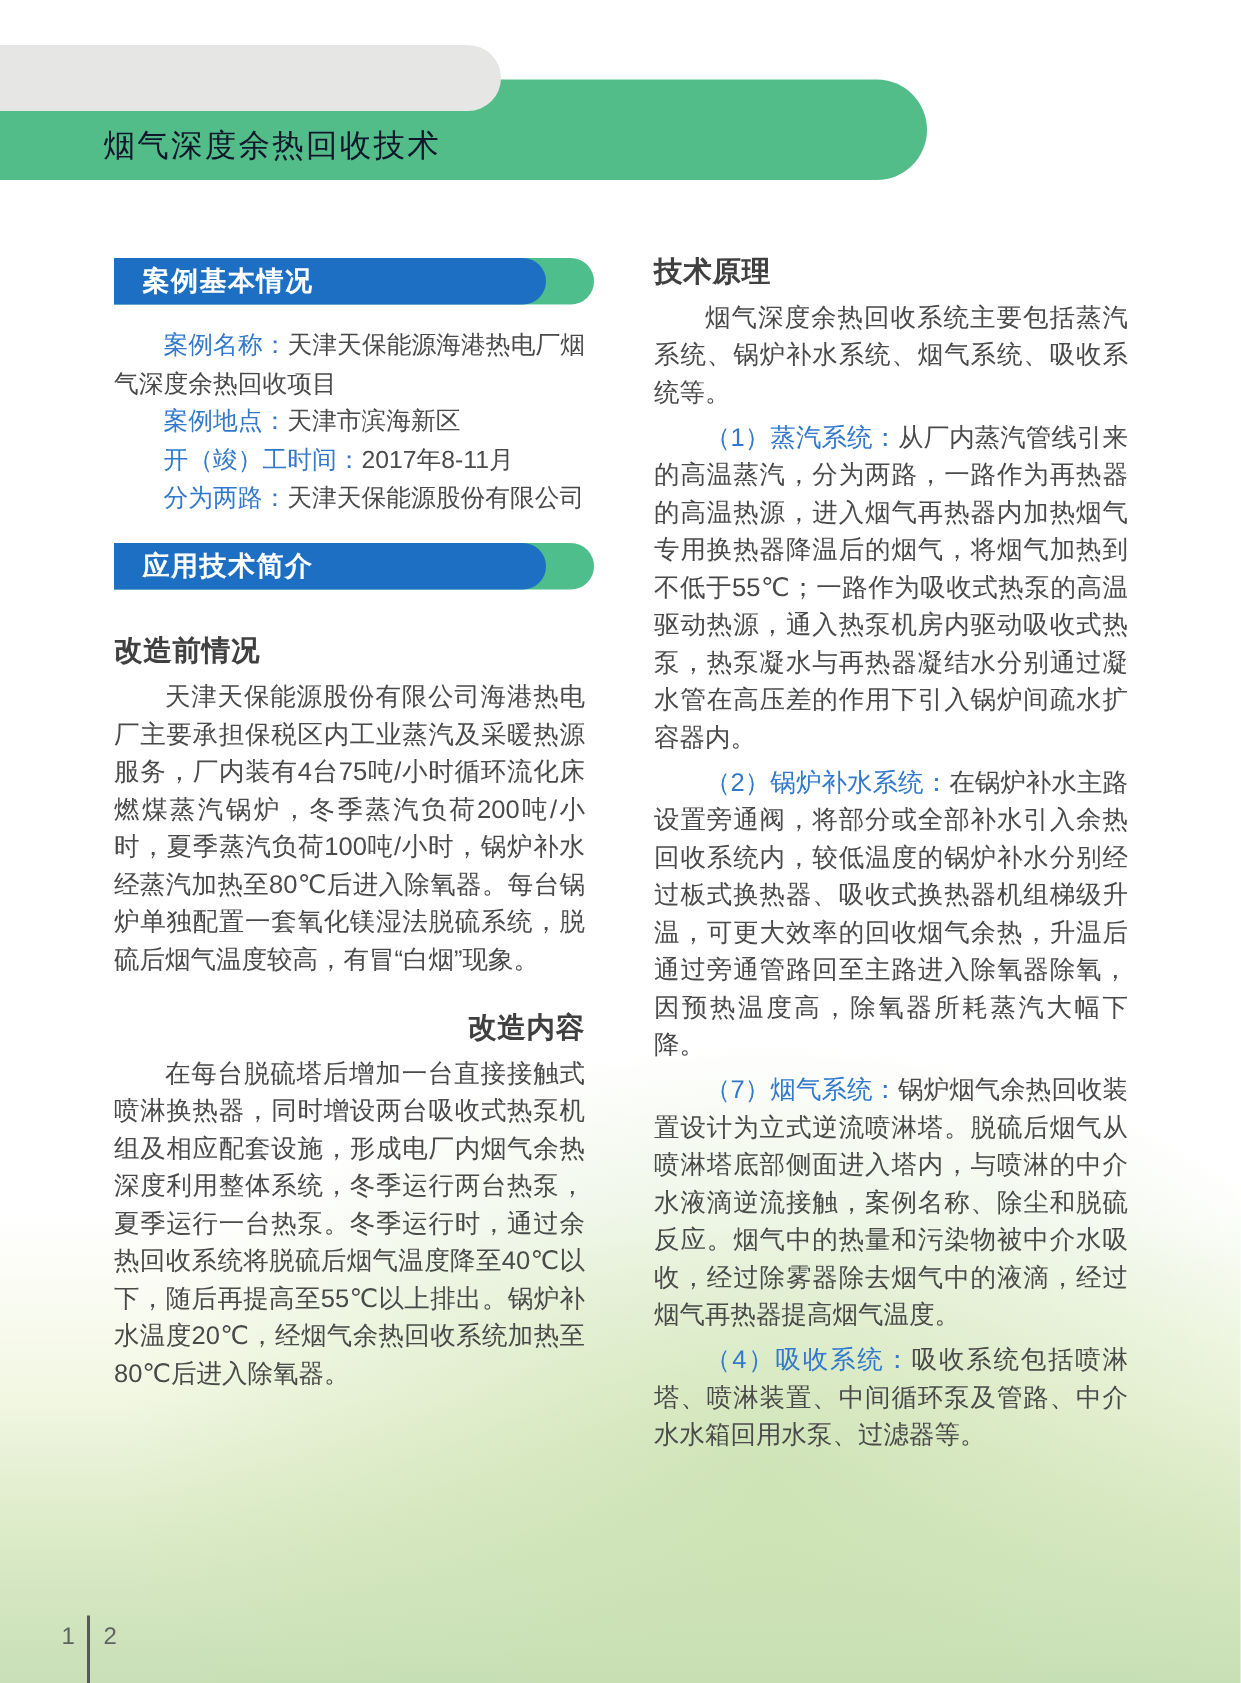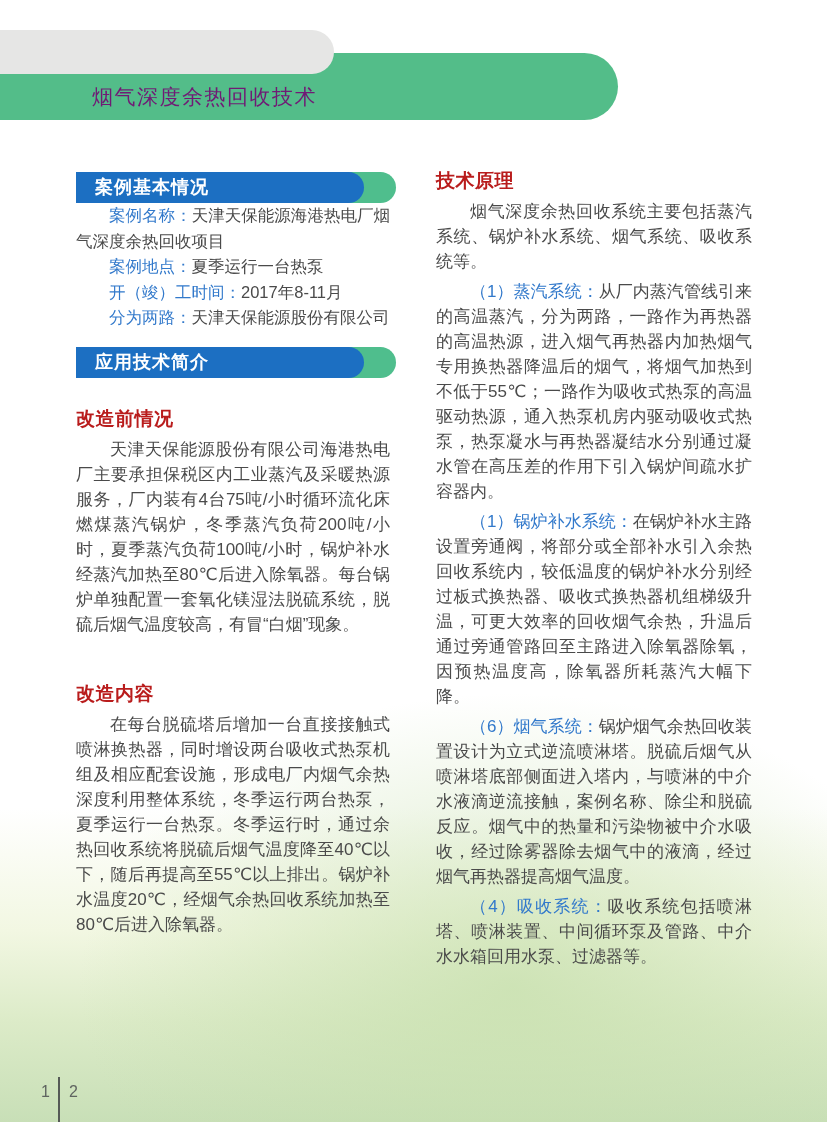--- a/index.html
+++ b/index.html
@@ -6,38 +6,38 @@
   body{
     width:827px;height:1122px;position:relative;overflow:hidden;
     font-family:"Liberation Sans","DejaVu Sans",sans-serif;
     background:
       radial-gradient(ellipse 620px 420px at 62% 88%, rgba(198,223,172,0.75), rgba(198,223,172,0) 70%),
       linear-gradient(180deg,#ffffff 0%,#ffffff 72%,#f2f7e2 83%,#dcebc8 91%,#c8dfb7 100%);
   }
   
   .hdr-gray{position:absolute;left:-30px;top:30px;width:364px;height:44px;background:#e6e6e5;border-radius:0 22px 22px 0;z-index:3;}
   .hdr-green{position:absolute;left:-30px;top:53px;width:648px;height:67px;background:#53bd89;border-radius:0 34px 34px 0;z-index:2;}
-  .hdr-title{position:absolute;left:122px;top:30px;color:#701a75;font-size:21px;letter-spacing:1.5px;white-space:nowrap;}
+  .hdr-title{position:absolute;left:99px;top:30px;color:#0f172a;font-size:21px;letter-spacing:1.5px;white-space:nowrap;}
   
   .col-left{position:absolute;left:76px;top:172px;width:314px;}
   .col-right{position:absolute;left:436px;top:166px;width:316px;}
   
   .banner{position:relative;height:31px;}
   .banner .tab{position:absolute;left:0;top:0;height:31px;width:320px;background:#4fbe8d;border-radius:0 16px 16px 0;}
   .banner .bar{position:absolute;left:0;top:0;height:31px;width:288px;background:#1c6fc2;border-radius:0 16px 16px 0;
     color:#ffffff;font-weight:bold;font-size:18px;line-height:31px;padding-left:19px;box-sizing:border-box;letter-spacing:1px;}
   
-  .info{}
+  .info{margin-top:15px;}
   .info p{margin:0;font-size:16.5px;line-height:25.5px;text-indent:2em;text-align:justify;color:#4a4a4a;}
   .lbl{color:#3279cb;}
-  .sec-heading{margin:0;color:#b91c1c;font-size:19px;font-weight:bold;letter-spacing:0.5px;}
+  .sec-heading{margin:0;color:#404040;font-size:19px;font-weight:bold;letter-spacing:0.5px;}
   .body-p{margin:5px 0 0 0;font-size:17px;line-height:25px;text-indent:2em;text-align:justify;color:#4a4a4a;}
   .mt16{margin-top:16px;}
   .mt17{margin-top:28px;}
-  .mt34{margin-top:44px;}
+  .mt34{margin-top:20px;text-align:right;}
   .rc-head{padding-top:2px;}
   
   .pg-num{position:absolute;top:1083px;font-size:16px;color:#5f6460;}
   .pg-1{left:41px;}
   .pg-2{left:69px;}
   .pg-line{position:absolute;left:58px;top:1077px;width:1.5px;height:45px;background:#555a56;}
 </style>
 </head>
 <body>
 
@@ -48,21 +48,21 @@
 
 <div class="col-left">
 
   <div class="banner">
     <div class="tab"></div>
     <div class="bar">案例基本情况</div>
   </div>
 
   <div class="info">
     <p><span class="lbl">案例名称：</span><span>天津天保能源海港热电厂烟气深度余热回收项目</span></p>
-    <p><span class="lbl">案例地点：</span><span>夏季运行一台热泵</span></p>
+    <p><span class="lbl">案例地点：</span><span>天津市滨海新区</span></p>
     <p><span class="lbl">开（竣）工时间：</span><span>2017年8-11月</span></p>
     <p><span class="lbl">分为两路：</span><span>天津天保能源股份有限公司</span></p>
   </div>
 
   <div class="banner mt16">
     <div class="tab"></div>
     <div class="bar">应用技术简介</div>
   </div>
 
   <p class="sec-heading mt17">改造前情况</p>
@@ -73,23 +73,23 @@
 
 </div>
 
 <div class="col-right">
 
   <p class="sec-heading rc-head">技术原理</p>
   <p class="body-p">烟气深度余热回收系统主要包括蒸汽系统、锅炉补水系统、烟气系统、吸收系统等。</p>
 
   <p class="body-p"><span class="lbl">（1）蒸汽系统：</span><span>从厂内蒸汽管线引来的高温蒸汽，分为两路，一路作为再热器的高温热源，进入烟气再热器内加热烟气专用换热器降温后的烟气，将烟气加热到不低于55℃；一路作为吸收式热泵的高温驱动热源，通入热泵机房内驱动吸收式热泵，热泵凝水与再热器凝结水分别通过凝水管在高压差的作用下引入锅炉间疏水扩容器内。</span></p>
 
-  <p class="body-p"><span class="lbl">（1）锅炉补水系统：</span><span>在锅炉补水主路设置旁通阀，将部分或全部补水引入余热回收系统内，较低温度的锅炉补水分别经过板式换热器、吸收式换热器机组梯级升温，可更大效率的回收烟气余热，升温后通过旁通管路回至主路进入除氧器除氧，因预热温度高，除氧器所耗蒸汽大幅下降。</span></p>
+  <p class="body-p"><span class="lbl">（2）锅炉补水系统：</span><span>在锅炉补水主路设置旁通阀，将部分或全部补水引入余热回收系统内，较低温度的锅炉补水分别经过板式换热器、吸收式换热器机组梯级升温，可更大效率的回收烟气余热，升温后通过旁通管路回至主路进入除氧器除氧，因预热温度高，除氧器所耗蒸汽大幅下降。</span></p>
 
-  <p class="body-p"><span class="lbl">（6）烟气系统：</span><span>锅炉烟气余热回收装置设计为立式逆流喷淋塔。脱硫后烟气从喷淋塔底部侧面进入塔内，与喷淋的中介水液滴逆流接触，案例名称、除尘和脱硫反应。烟气中的热量和污染物被中介水吸收，经过除雾器除去烟气中的液滴，经过烟气再热器提高烟气温度。</span></p>
+  <p class="body-p"><span class="lbl">（7）烟气系统：</span><span>锅炉烟气余热回收装置设计为立式逆流喷淋塔。脱硫后烟气从喷淋塔底部侧面进入塔内，与喷淋的中介水液滴逆流接触，案例名称、除尘和脱硫反应。烟气中的热量和污染物被中介水吸收，经过除雾器除去烟气中的液滴，经过烟气再热器提高烟气温度。</span></p>
 
   <p class="body-p"><span class="lbl">（4）吸收系统：</span><span>吸收系统包括喷淋塔、喷淋装置、中间循环泵及管路、中介水水箱回用水泵、过滤器等。</span></p>
 
 </div>
 
 <div class="pg-num pg-1">1</div>
 <div class="pg-line"></div>
 <div class="pg-num pg-2">2</div>
 
 </body></html>

